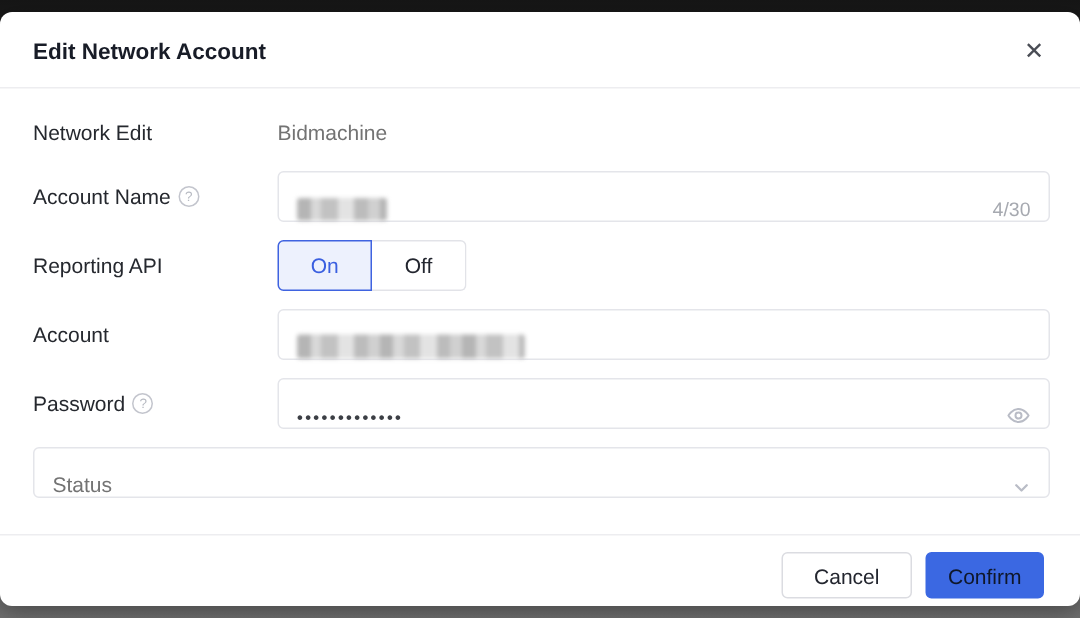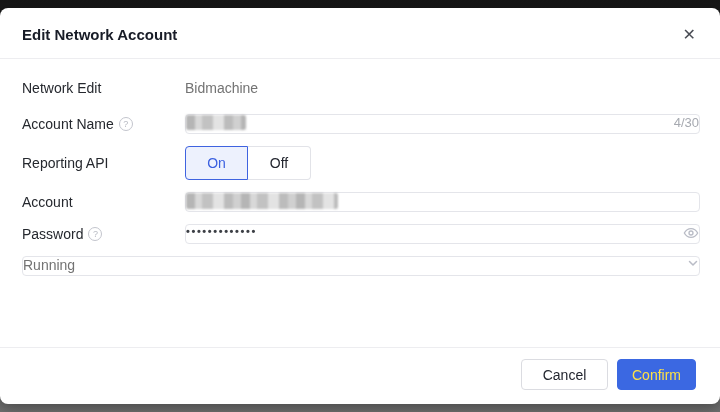--- a/index.html
+++ b/index.html
@@ -35,22 +35,22 @@
     display:flex; align-items:center; gap:5px;
   }
   .help-icon {
     width:14px; height:14px; border:1px solid #c3c5cd; border-radius:50%;
     color:#b7bac2; font-size:9px; display:inline-flex;
     align-items:center; justify-content:center; flex-shrink:0;
   }
   .control { flex:1; display:flex; align-items:center; }
   .text-value { font-size:14px; color:#737373; }
   .input {
-    flex:1; height:20px; border:1px solid #e4e5ea; border-radius:4px;
-    display:flex; align-items:flex-start; padding:0 0; background:#fff;
+    flex:1; height:34px; border:1px solid #e4e5ea; border-radius:4px;
+    display:flex; align-items:flex-end; padding:0 12px; background:#fff;
   }
   .counter { margin-left:auto; color:#a6a9b0; font-size:13px; }
   .redacted {
     border-radius:2px; filter:blur(1.3px);
     background:repeating-linear-gradient(90deg,
       #b5b5b5 0 9px, #d8d8d8 9px 16px, #c2c2c2 16px 27px,
       #e3e3e3 27px 38px, #bcbcbc 38px 47px, #d0d0d0 47px 55px);
   }
   .redacted.short { width:60px; height:15px; }
   .redacted.long  { width:152px; height:16px; }
@@ -76,21 +76,21 @@
     border-top:1px solid #ededf0;
     display:flex; justify-content:flex-end; align-items:flex-end;
     gap:9px; padding:11px 24px 14px;margin-top:12px;
   }
   .btn {
     height:31px; border-radius:4px; font-size:14px; cursor:pointer;
     display:flex; align-items:center; justify-content:center;
     font-family:inherit;
   }
   .btn-cancel { width:87px; background:#fff; border:1px solid #dbdce1; color:#23262f; }
-  .btn-confirm { width:79px; background:#3b68e2; border:1px solid #3b68e2; color:#fde047; }
+  .btn-confirm { width:79px; background:#3b68e2; border:1px solid #3b68e2; color:#0f172a; }
 </style>
 </head>
 <body>
 
 <div class="dialog">
 
   <div class="dlg-header">
     <div class="dlg-title">Edit Network Account</div>
     <button class="close-btn">✕</button>
   </div>
@@ -152,21 +152,21 @@
               <circle cx="12" cy="12" r="3"></circle>
             </svg>
           </span>
         </div>
       </div>
     </div>
 
     <div class="row">
       <div class="control">
         <div class="input">
-          <span class="text-value">Running</span>
+          <span class="text-value">Status</span>
           <span class="suffix-icon">
             <svg width="12" height="12" viewBox="0 0 24 24" fill="none" stroke="#b9bcc6" stroke-width="3" stroke-linecap="round" stroke-linejoin="round">
               <path d="M5 9l7 7 7-7"></path>
             </svg>
           </span>
         </div>
       </div>
     </div>
 
   </div>

